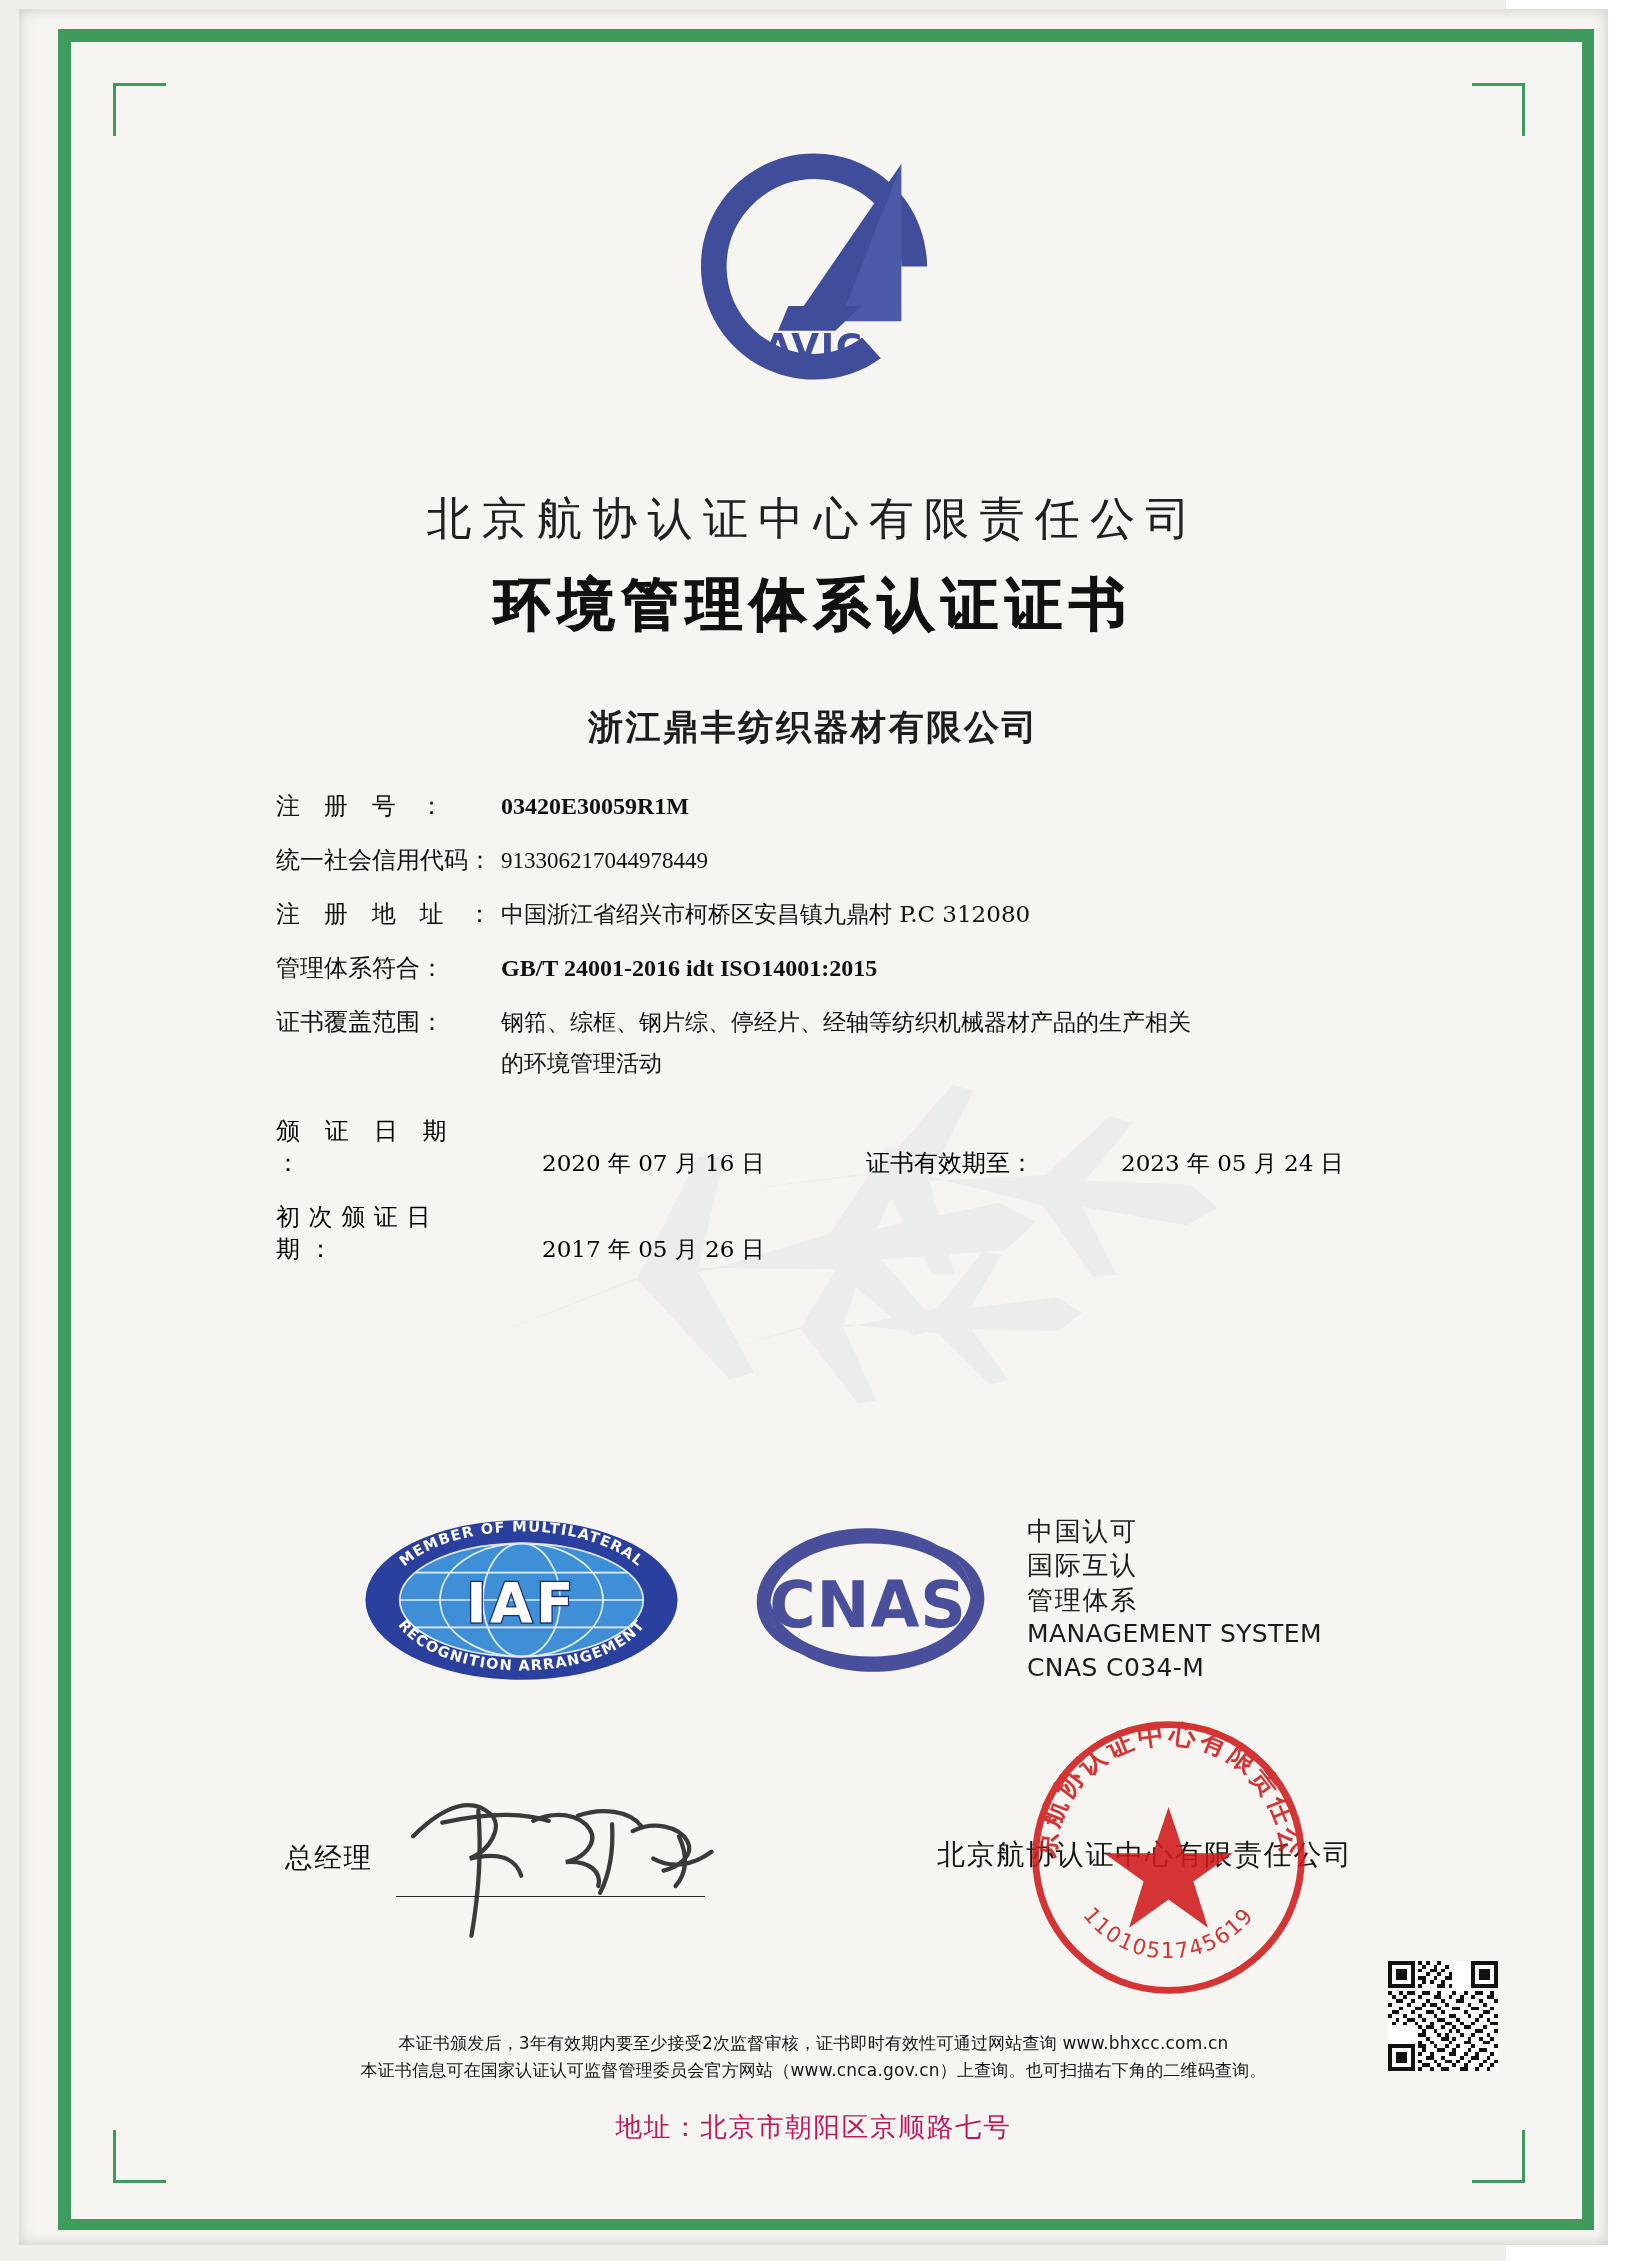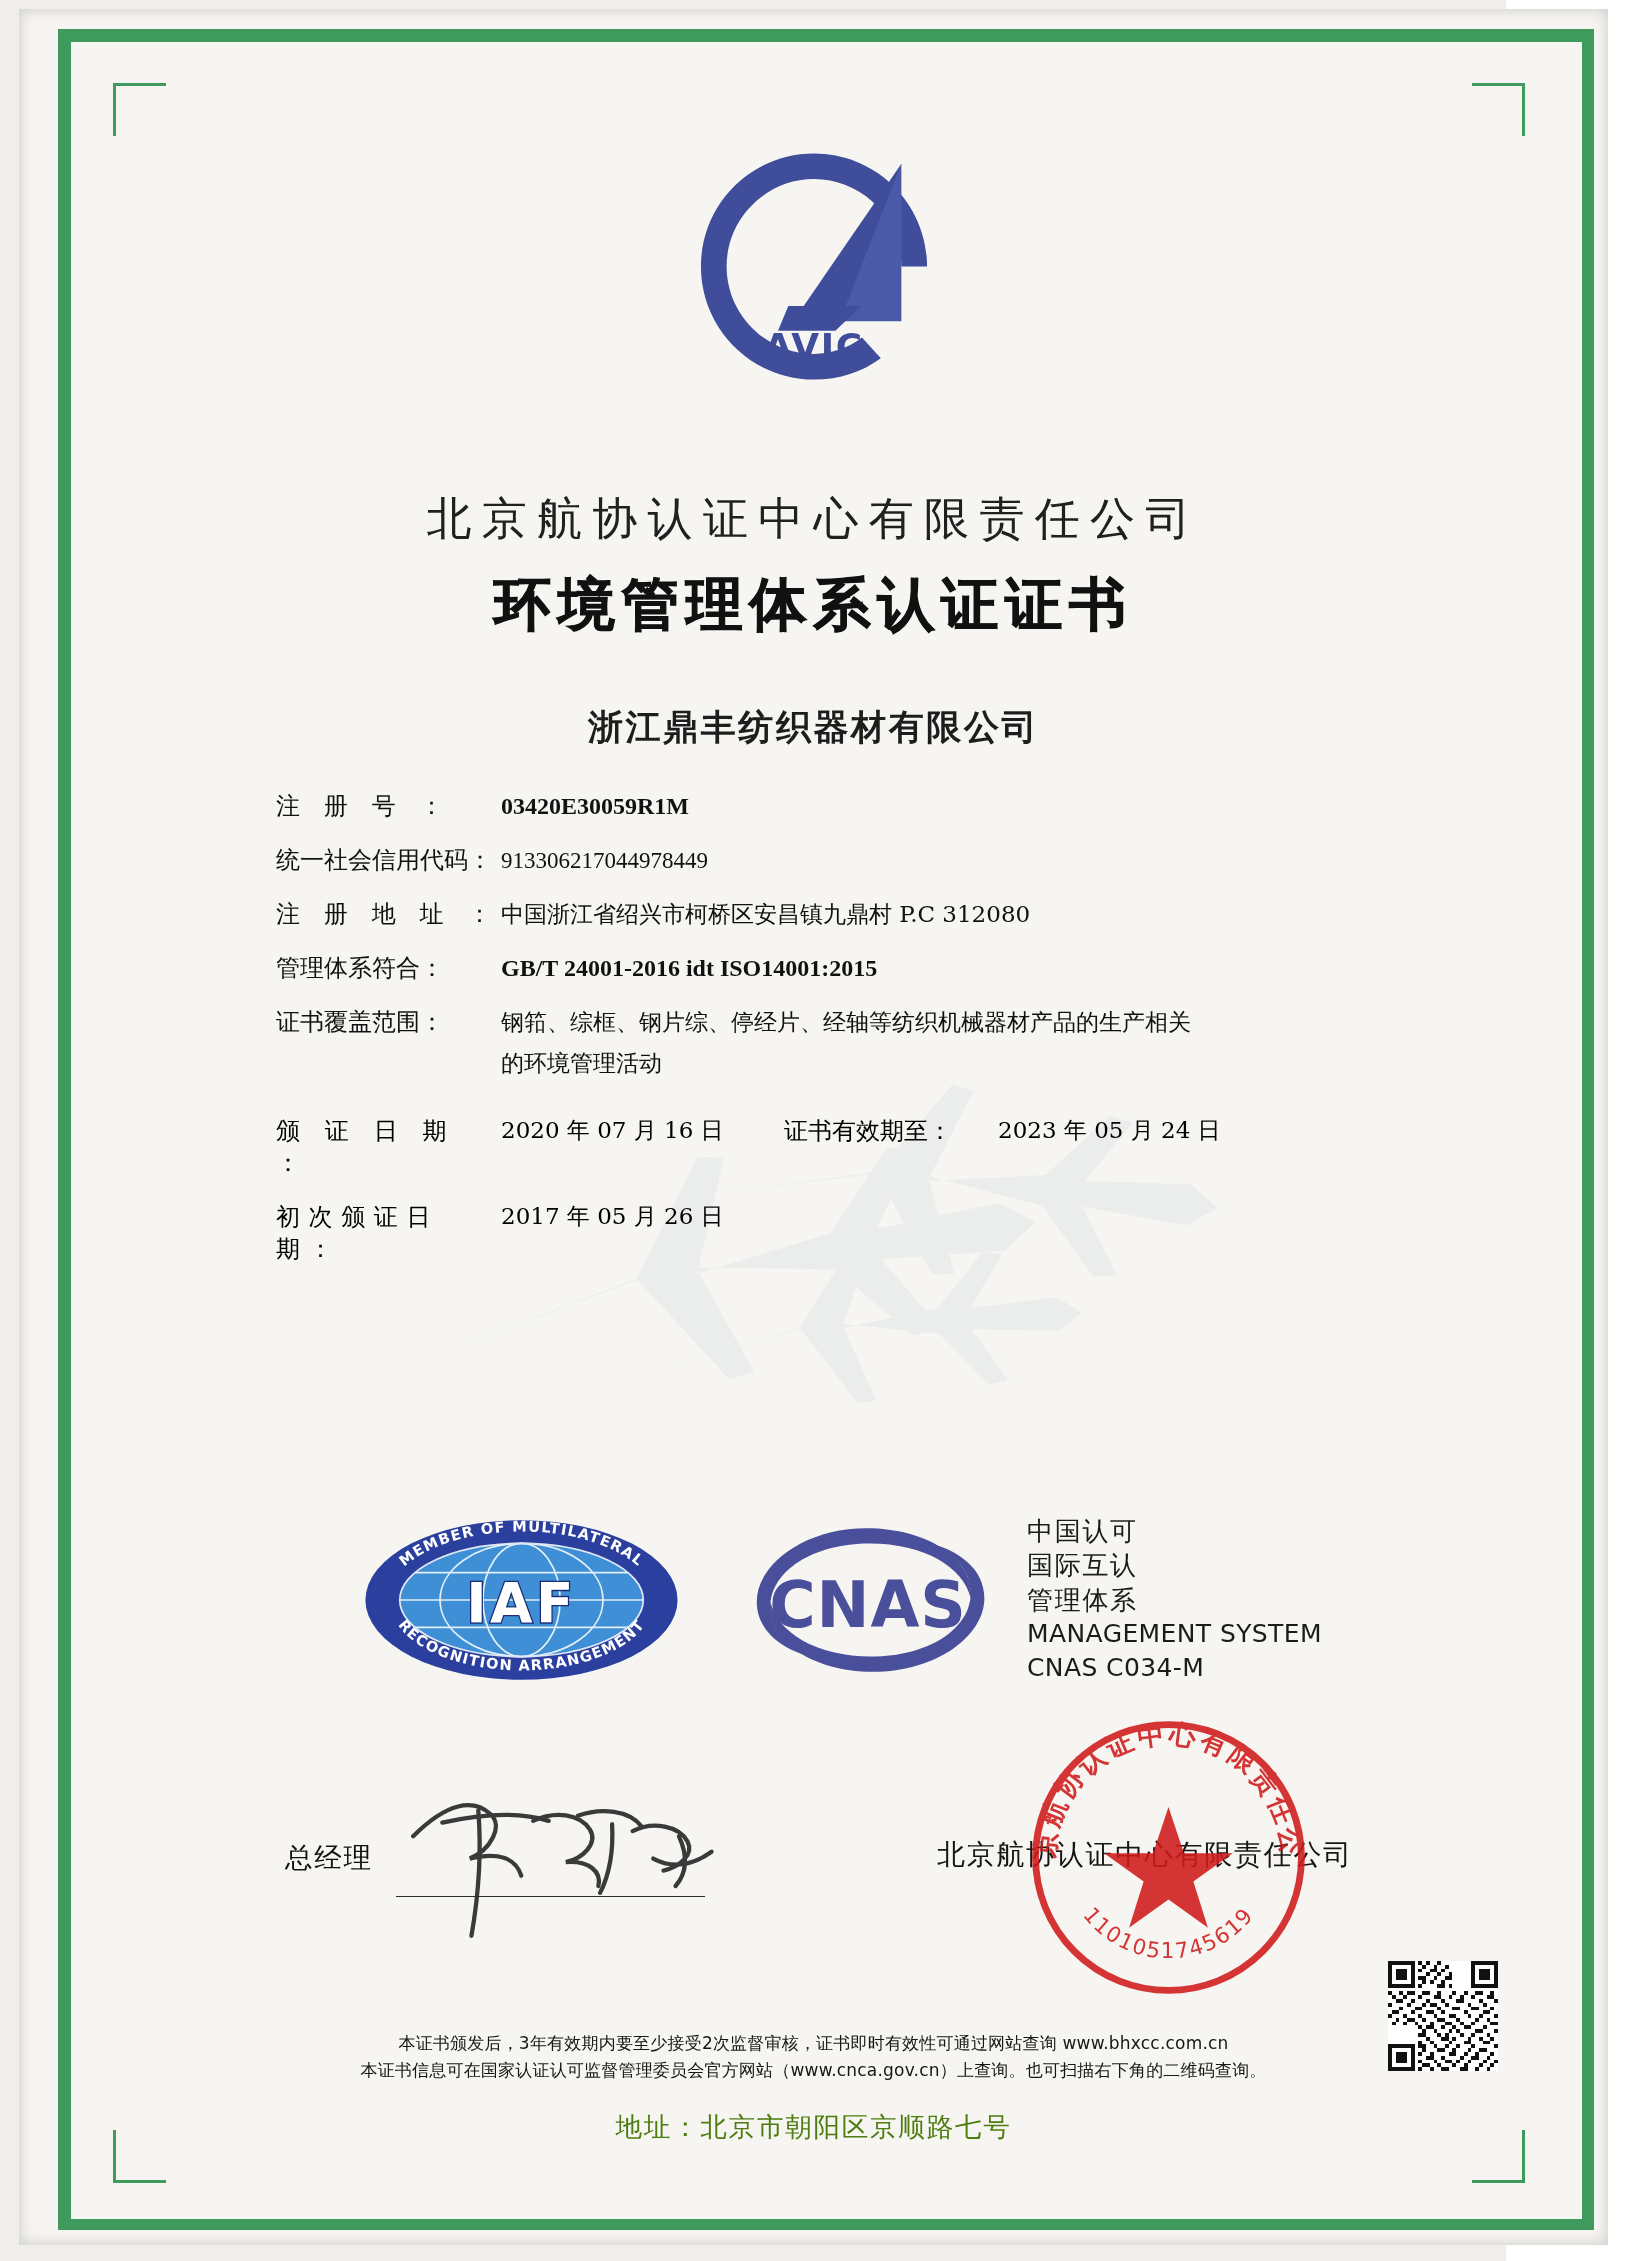--- a/index.html
+++ b/index.html
@@ -149,21 +149,21 @@
   .row .val.bold { font-weight: bold; font-family: "Liberation Serif", serif; font-size: 24px; }
   .row .val.mono { font-family: "Liberation Serif", serif; font-size: 23px; }
   .scope-cont {
     margin-left: 225px;
     margin-top: -12px;
     margin-bottom: 36px;
     font-size: 23px;
     font-family: "DejaVu Serif", serif;
     color: #111;
   }
-  .date-row { display: flex; align-items: flex-start; margin-bottom: 22px; }
+  .date-row { display: flex; align-items: flex-end; margin-bottom: 22px; gap: 41px; }
   .date-row .lbl { width: 225px; flex: 0 0 225px; font-size: 24px; font-family: "DejaVu Serif", serif; letter-spacing: 8.6px;}
   .date-row .d1 { width: 283px; flex: 0 0 283px; font-size: 23px; font-family: "DejaVu Serif", serif; }
   .date-row .lbl2 { flex: 0 0 214px; font-size: 24px; font-family: Liberation Serif, serif; }
   .date-row .d2 { font-size: 23px; font-family: "DejaVu Serif", serif; }
 
   
   .iaf-logo {
     position: absolute;
     left: 343px;
     top: 1505px;
@@ -256,21 +256,21 @@
     line-height: 1.6;
     letter-spacing: 0.2px;
   }
   .addr {
     position: absolute;
     left: 0; right: 0;
     top: 2100px;
     text-align: center;
     font-size: 26.6px;
     font-family: "DejaVu Serif", serif;
-    color: #4d7c0f;
+    color: #be185d;
     letter-spacing: 1.7px;
   }
 </style>
 </head>
 <body>
 
 <div class="page">
   <div class="paper">
 
     <div class="border-outer"></div>

